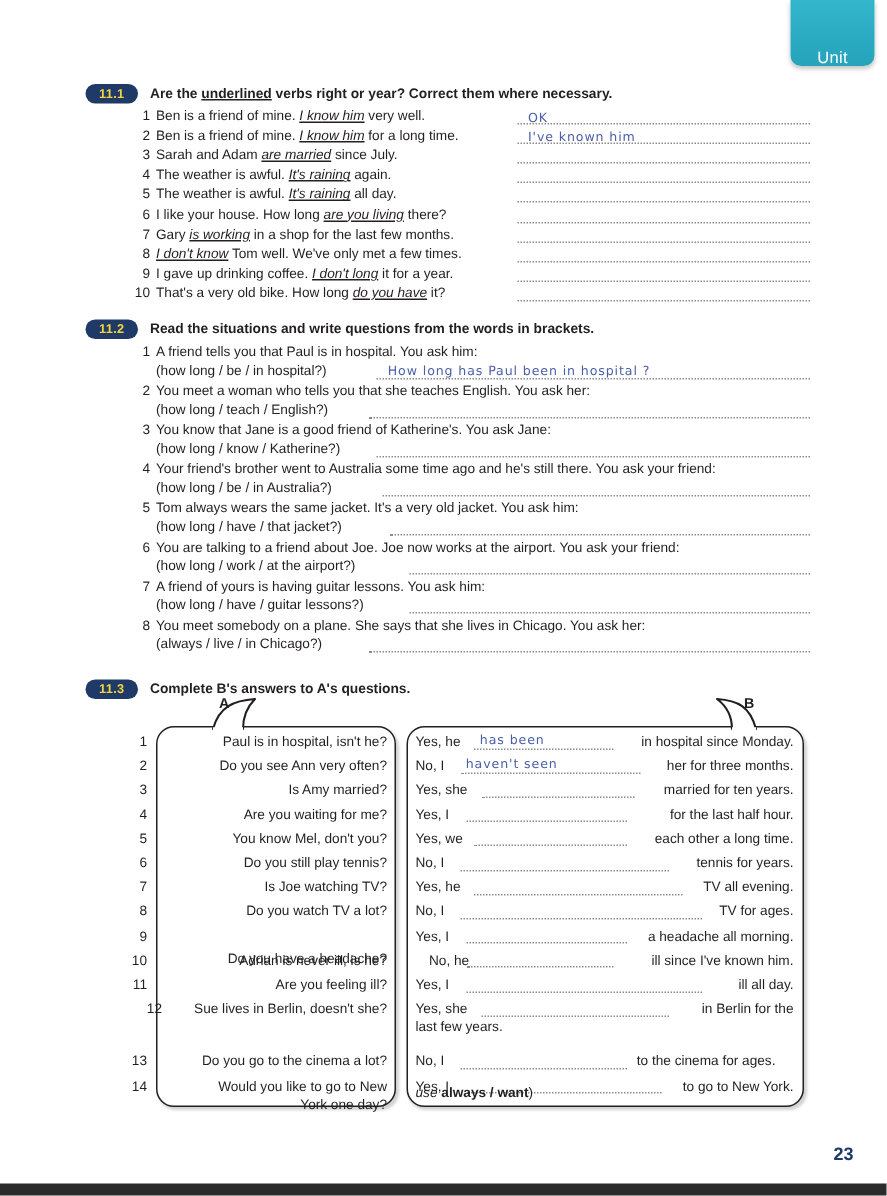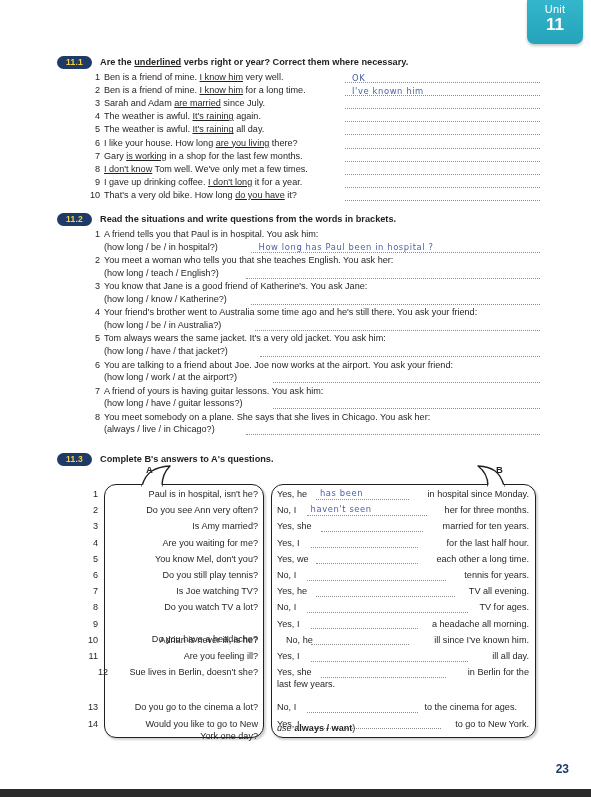--- a/index.html
+++ b/index.html
@@ -32,20 +32,21 @@
     border-radius: 0 0 7px 7px;
     box-shadow: 0 2px 3px rgba(0,0,0,0.22);
     color: #ffffff;
     text-align: center;
     padding-top: 3px;
     box-sizing: border-box;
   }
   .unit-tab .u-word {
     font-size: 11px; line-height: 13px; font-weight: 400;
     letter-spacing: .2px;
+    margin-top: 30px;
   }
   .unit-tab .u-num {
     font-size: 17px; line-height: 18px; font-weight: bold;
   }
 
   
   .exercises-title {
     position: absolute; left: 57px; top: 18px;
     font-size: 21px; font-weight: bold;
     color: #2d5c96;
@@ -75,21 +76,21 @@
     position: absolute;
     font-size: 9.1px;
     color: #231f20;
     white-space: nowrap;
   }
   .item .num {
     position: absolute;
     width: 14px; text-align: right;
     left: -18px;
   }
-  .item u { text-decoration: underline; }
+  .item u { text-decoration: underline; font-style: italic; }
 
   
   .rule {
     position: absolute;
     border-bottom: 1px dotted #8c8c8c;
     height: 0;
   }
 
   
   .hand {

